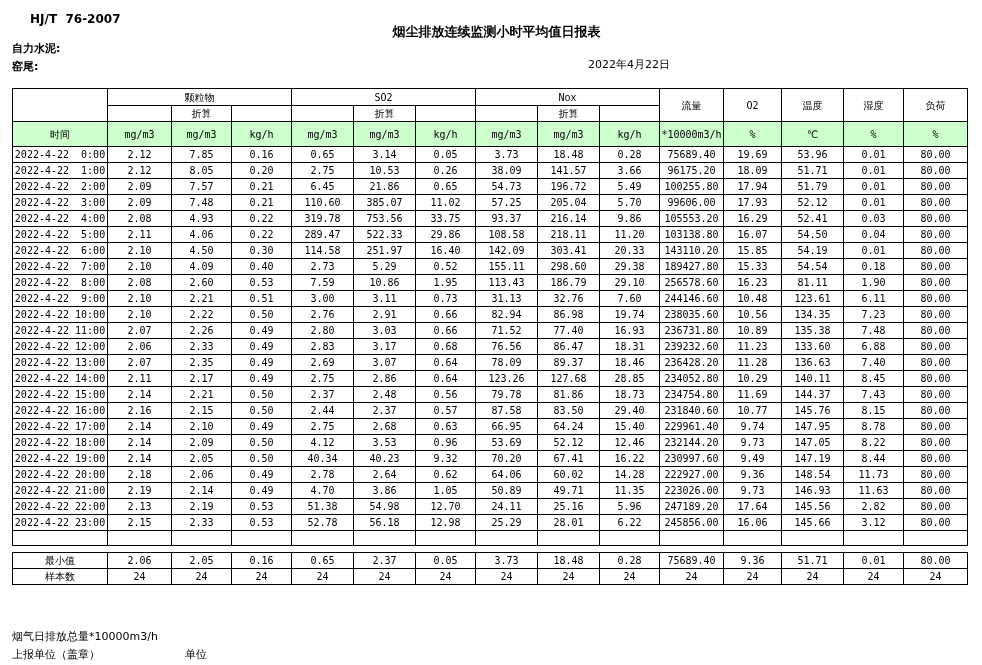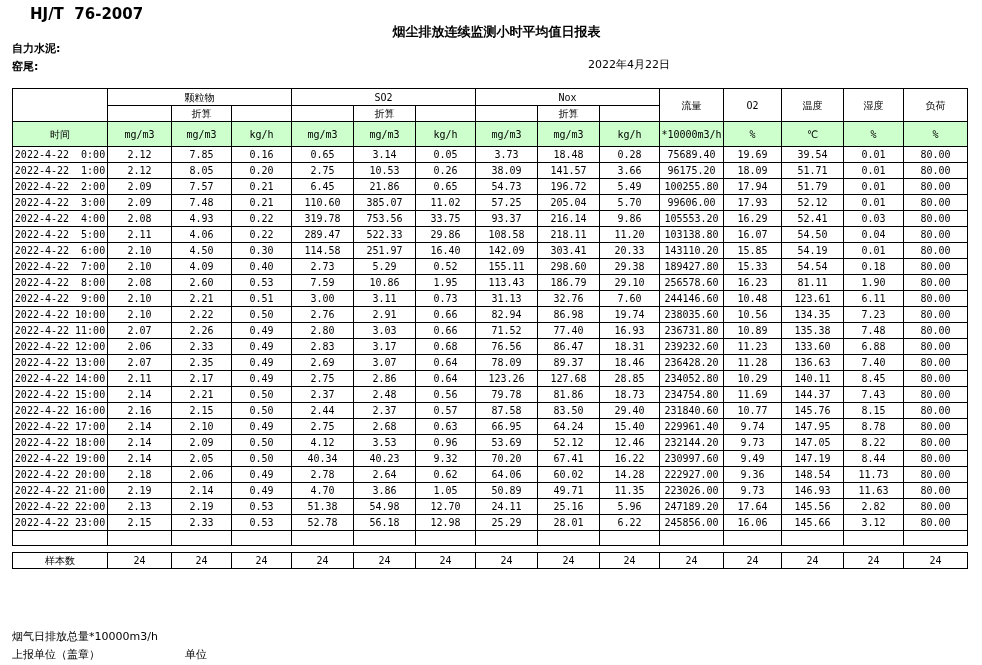--- a/index.html
+++ b/index.html
@@ -4,21 +4,21 @@
 <style>
   :root { --header-green:#ccffcc; }
   * { box-sizing: border-box; }
   html,body { margin:0; padding:0; }
   body {
     width:982px; height:665px; position:relative;
     background:#ffffff; color:#000;
     font-family:"DejaVu Sans", sans-serif;
     overflow:hidden;
   }
-  .std-no   { position:absolute; left:30px;  top:5px;  font-size:15px; font-weight:bold; white-space:pre; }
+  .std-no   { position:absolute; left:30px;  top:12px;  font-size:12px; font-weight:bold; white-space:pre; }
   .doc-title{ position:absolute; left:0; top:23px; width:982px; text-align:center; font-size:13px; font-weight:bold;padding-left:11px; }
   .company  { position:absolute; left:12px; top:41px; font-size:11px; font-weight:bold; }
   .station  { position:absolute; left:12px; top:59px; font-size:11px; font-weight:bold; }
   .date     { position:absolute; left:588px; top:57px; font-size:11px; }
 
   .table-wrap { position:absolute; left:12px; top:88px; width:958px; }
   table { border-collapse:collapse; table-layout:fixed; width:955px; }
   th, td {
     border:1px solid #000; padding:0 1px;
     font-size:10px; font-weight:normal; text-align:center;
@@ -114,21 +114,21 @@
           <td>7.85</td>
           <td>0.16</td>
           <td>0.65</td>
           <td>3.14</td>
           <td>0.05</td>
           <td>3.73</td>
           <td>18.48</td>
           <td>0.28</td>
           <td>75689.40</td>
           <td>19.69</td>
-          <td>39.54</td>
+          <td>53.96</td>
           <td>0.01</td>
           <td>80.00</td>
         </tr>
         <tr>
           <td>2022-4-22  1:00</td>
           <td>2.12</td>
           <td>8.05</td>
           <td>0.20</td>
           <td>2.75</td>
           <td>10.53</td>
@@ -549,20 +549,37 @@
         <col style="width:62px">
         <col style="width:60px">
       <col style="width:64px">
         <col style="width:58px">
         <col style="width:62px">
         <col style="width:60px">
         <col style="width:64px">
     </colgroup>
     <tbody>
         <tr>
+          <td class="label-cell">最小值</td>
+          <td>2.06</td>
+          <td>2.05</td>
+          <td>0.16</td>
+          <td>0.65</td>
+          <td>2.37</td>
+          <td>0.05</td>
+          <td>3.73</td>
+          <td>18.48</td>
+          <td>0.28</td>
+          <td>75689.40</td>
+          <td>9.36</td>
+          <td>51.71</td>
+          <td>0.01</td>
+          <td>80.00</td>
+        </tr>
+        <tr>
           <td class="label-cell">样本数</td>
           <td>24</td>
           <td>24</td>
           <td>24</td>
           <td>24</td>
           <td>24</td>
           <td>24</td>
           <td>24</td>
           <td>24</td>
           <td>24</td>

